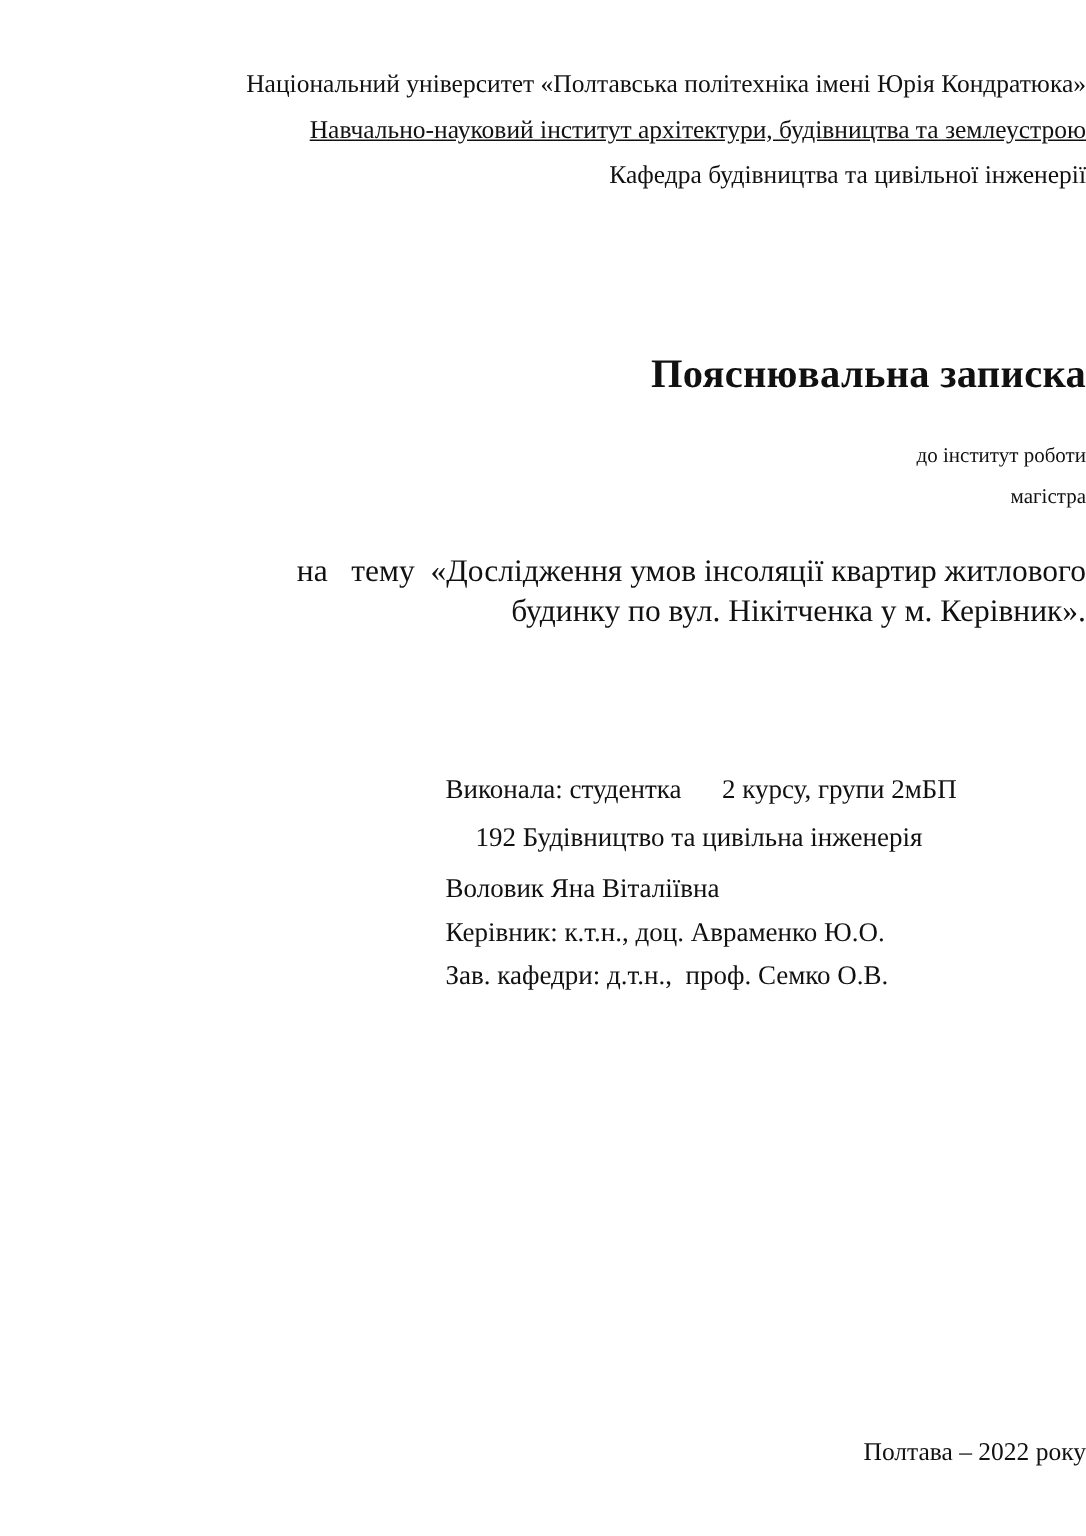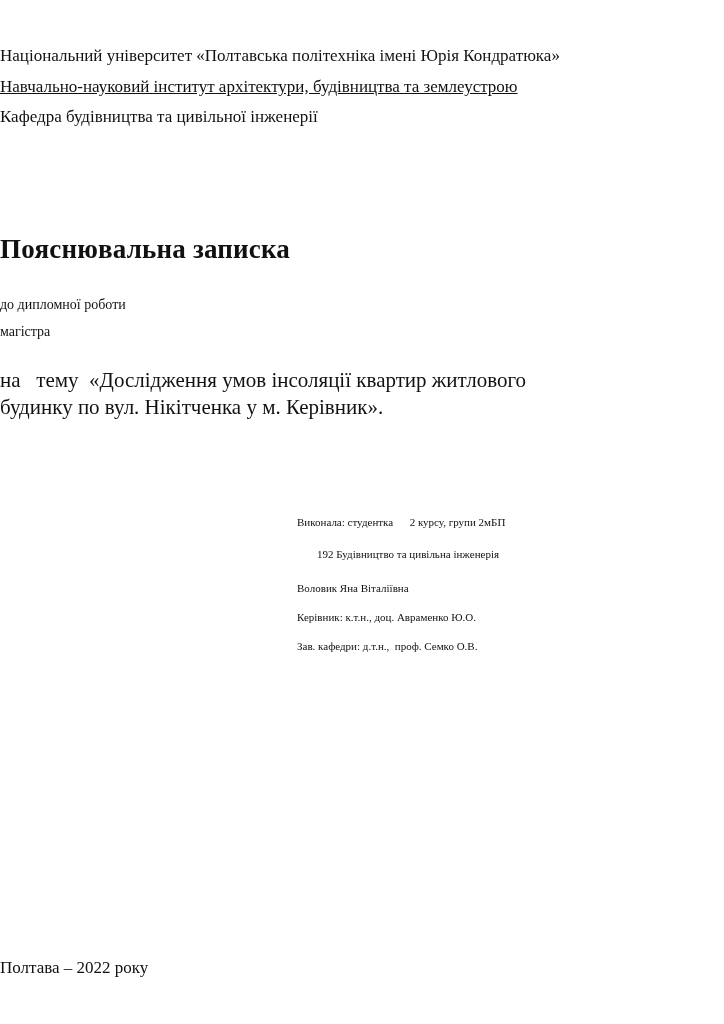--- a/index.html
+++ b/index.html
@@ -1,37 +1,37 @@
 <!DOCTYPE html>
 <html><head>
   <meta charset="utf-8">
   <style>
     html, body { margin: 0; padding: 0; background: #ffffff; }
     body {
       width: 724px; height: 1024px; position: relative; overflow: hidden;
       font-family: "Liberation Serif", "DejaVu Serif", serif; color: #111;
     }
     .line { position: absolute; white-space: pre; }
-    .center { left: 0; width: 724px; text-align: left; }
+    .center { left: 0; width: 724px; text-align: right; }
     .hdr { font-size: 17px; }
     .title { font-size: 27px; font-weight: bold; letter-spacing: 0.2px; }
     .small { font-size: 14px; }
     .topic { font-size: 21px; }
-    .info { left: 297px; font-size: 11px; }
+    .info { left: 297px; font-size: 18px; }
   </style>
 </head>
 <body>
 
 <div class="line center hdr" style="top:46px;">Національний університет «Полтавська політехніка імені Юрія Кондратюка»</div>
 <div class="line center hdr" style="top:77px;text-decoration:underline;">Навчально-науковий інститут архітектури, будівництва та землеустрою</div>
 <div class="line center hdr" style="top:107px;">Кафедра будівництва та цивільної інженерії</div>
 
 <div class="line center title" style="top:234px;">Пояснювальна записка</div>
 
-<div class="line center small" style="top:297px;">до дипломної роботи</div>
+<div class="line center small" style="top:297px;">до інститут роботи</div>
 <div class="line center small" style="top:324px;">магістра</div>
 
 <div class="line center topic" style="top:356px;margin-top:12px;">на   тему  «Дослідження умов інсоляції квартир житлового</div>
 <div class="line center topic" style="top:395px;">будинку по вул. Нікітченка у м. Керівник».</div>
 
 <div class="line info" style="top:516px;">Виконала: студентка      2 курсу, групи 2мБП</div>
 <div class="line info" style="top:548px;margin-left:20px;">192 Будівництво та цивільна інженерія</div>
 <div class="line info" style="top:582px;">Воловик Яна Віталіївна</div>
 <div class="line info" style="top:611px;">Керівник: к.т.н., доц. Авраменко Ю.О.</div>
 <div class="line info" style="top:640px;">Зав. кафедри: д.т.н.,  проф. Семко О.В.</div>

